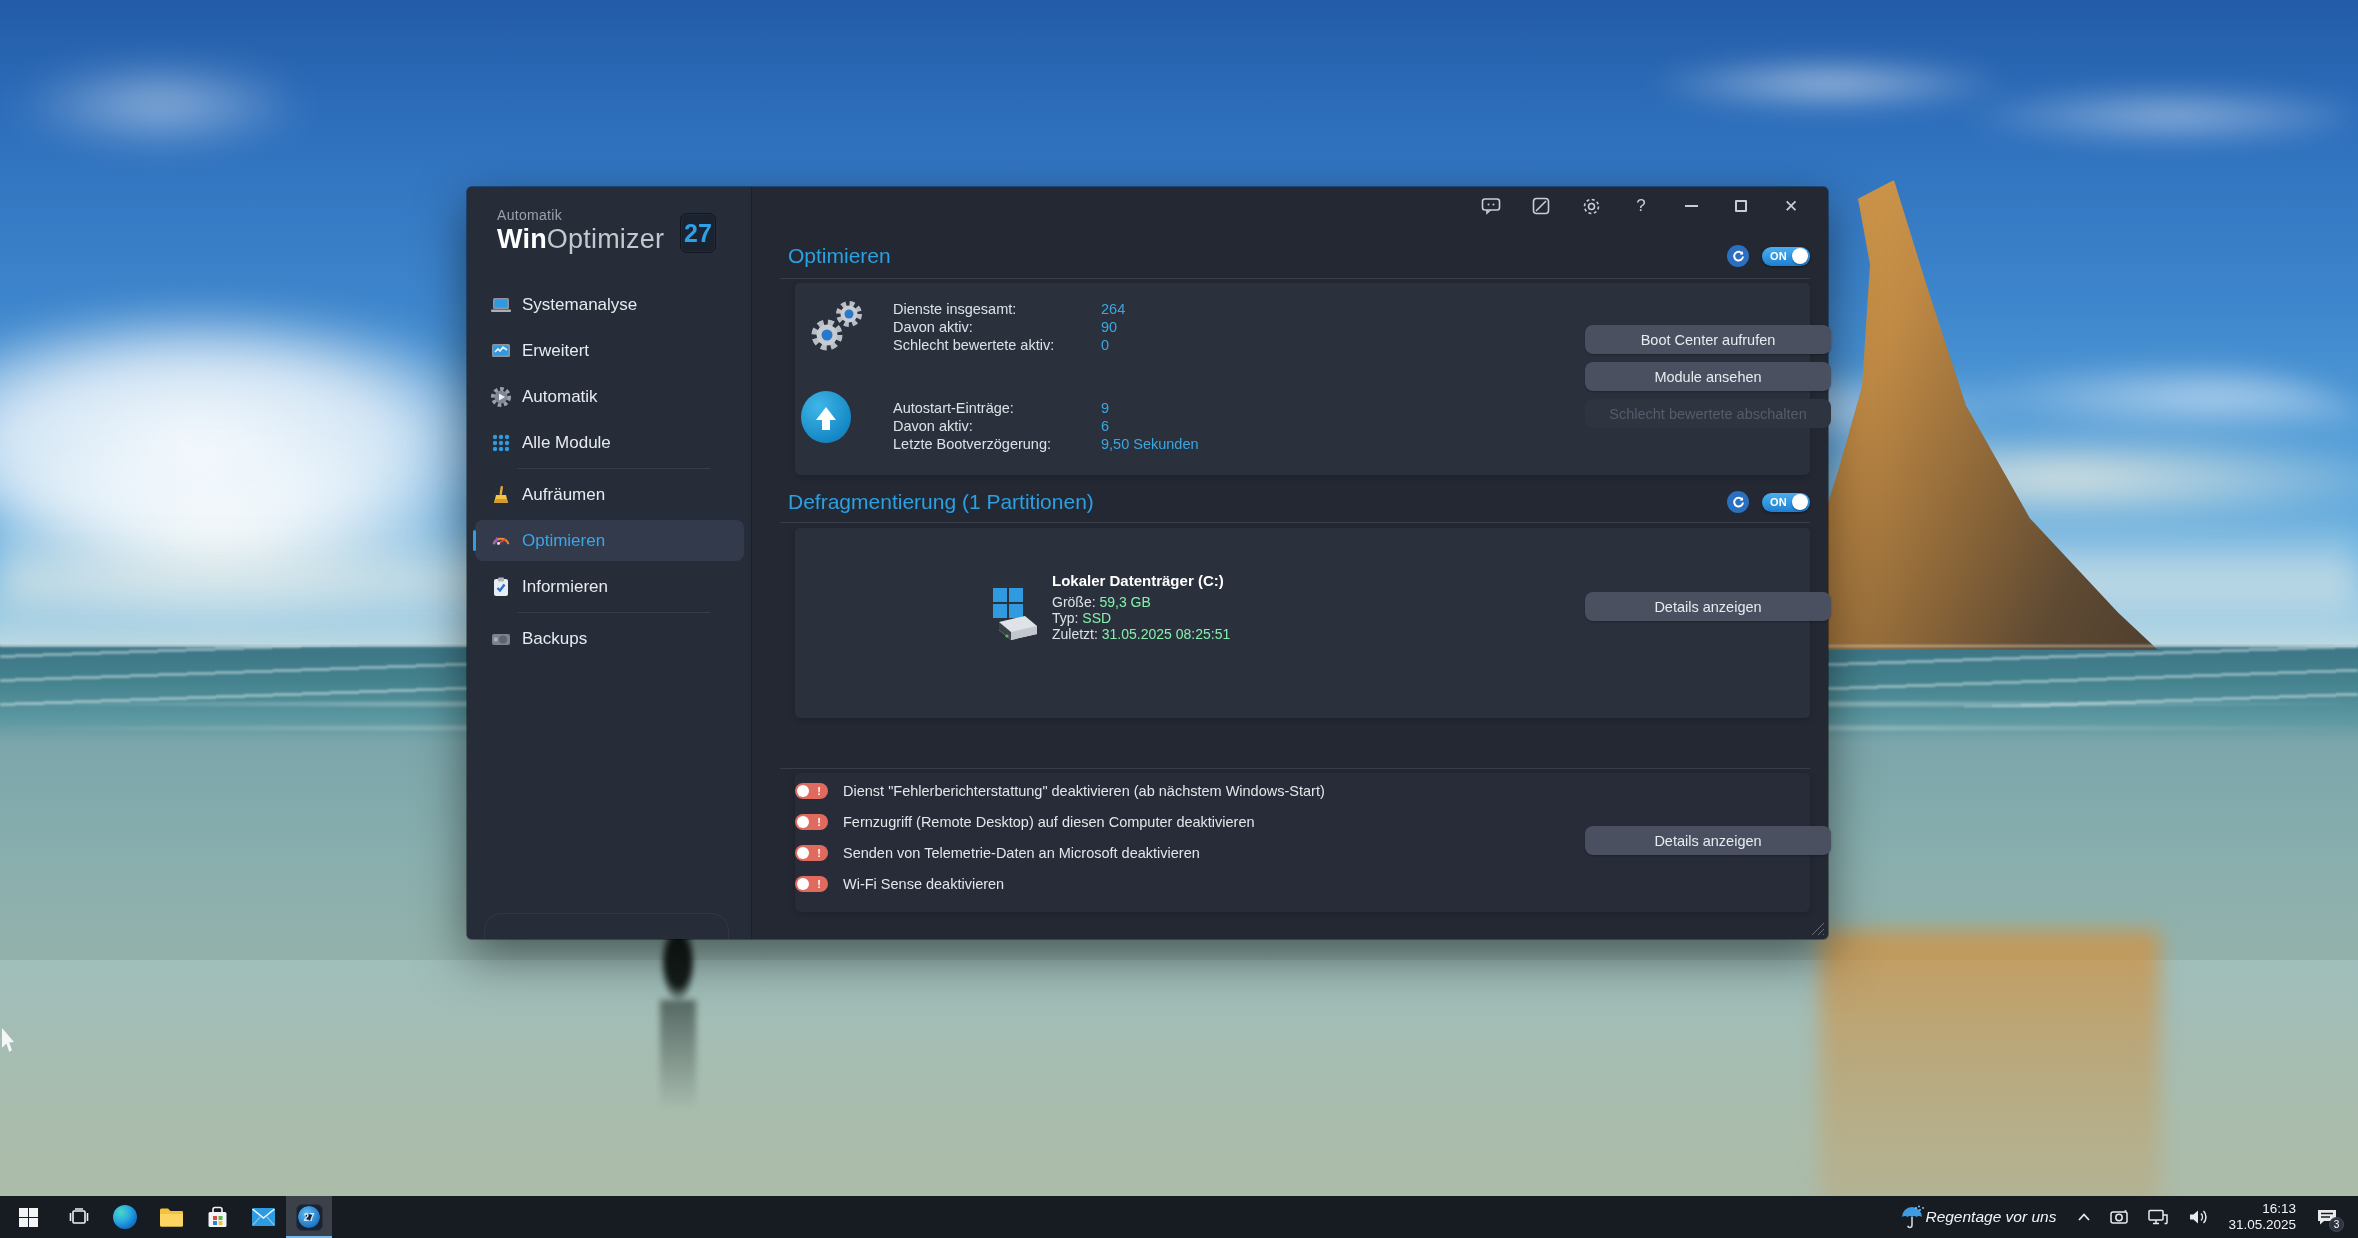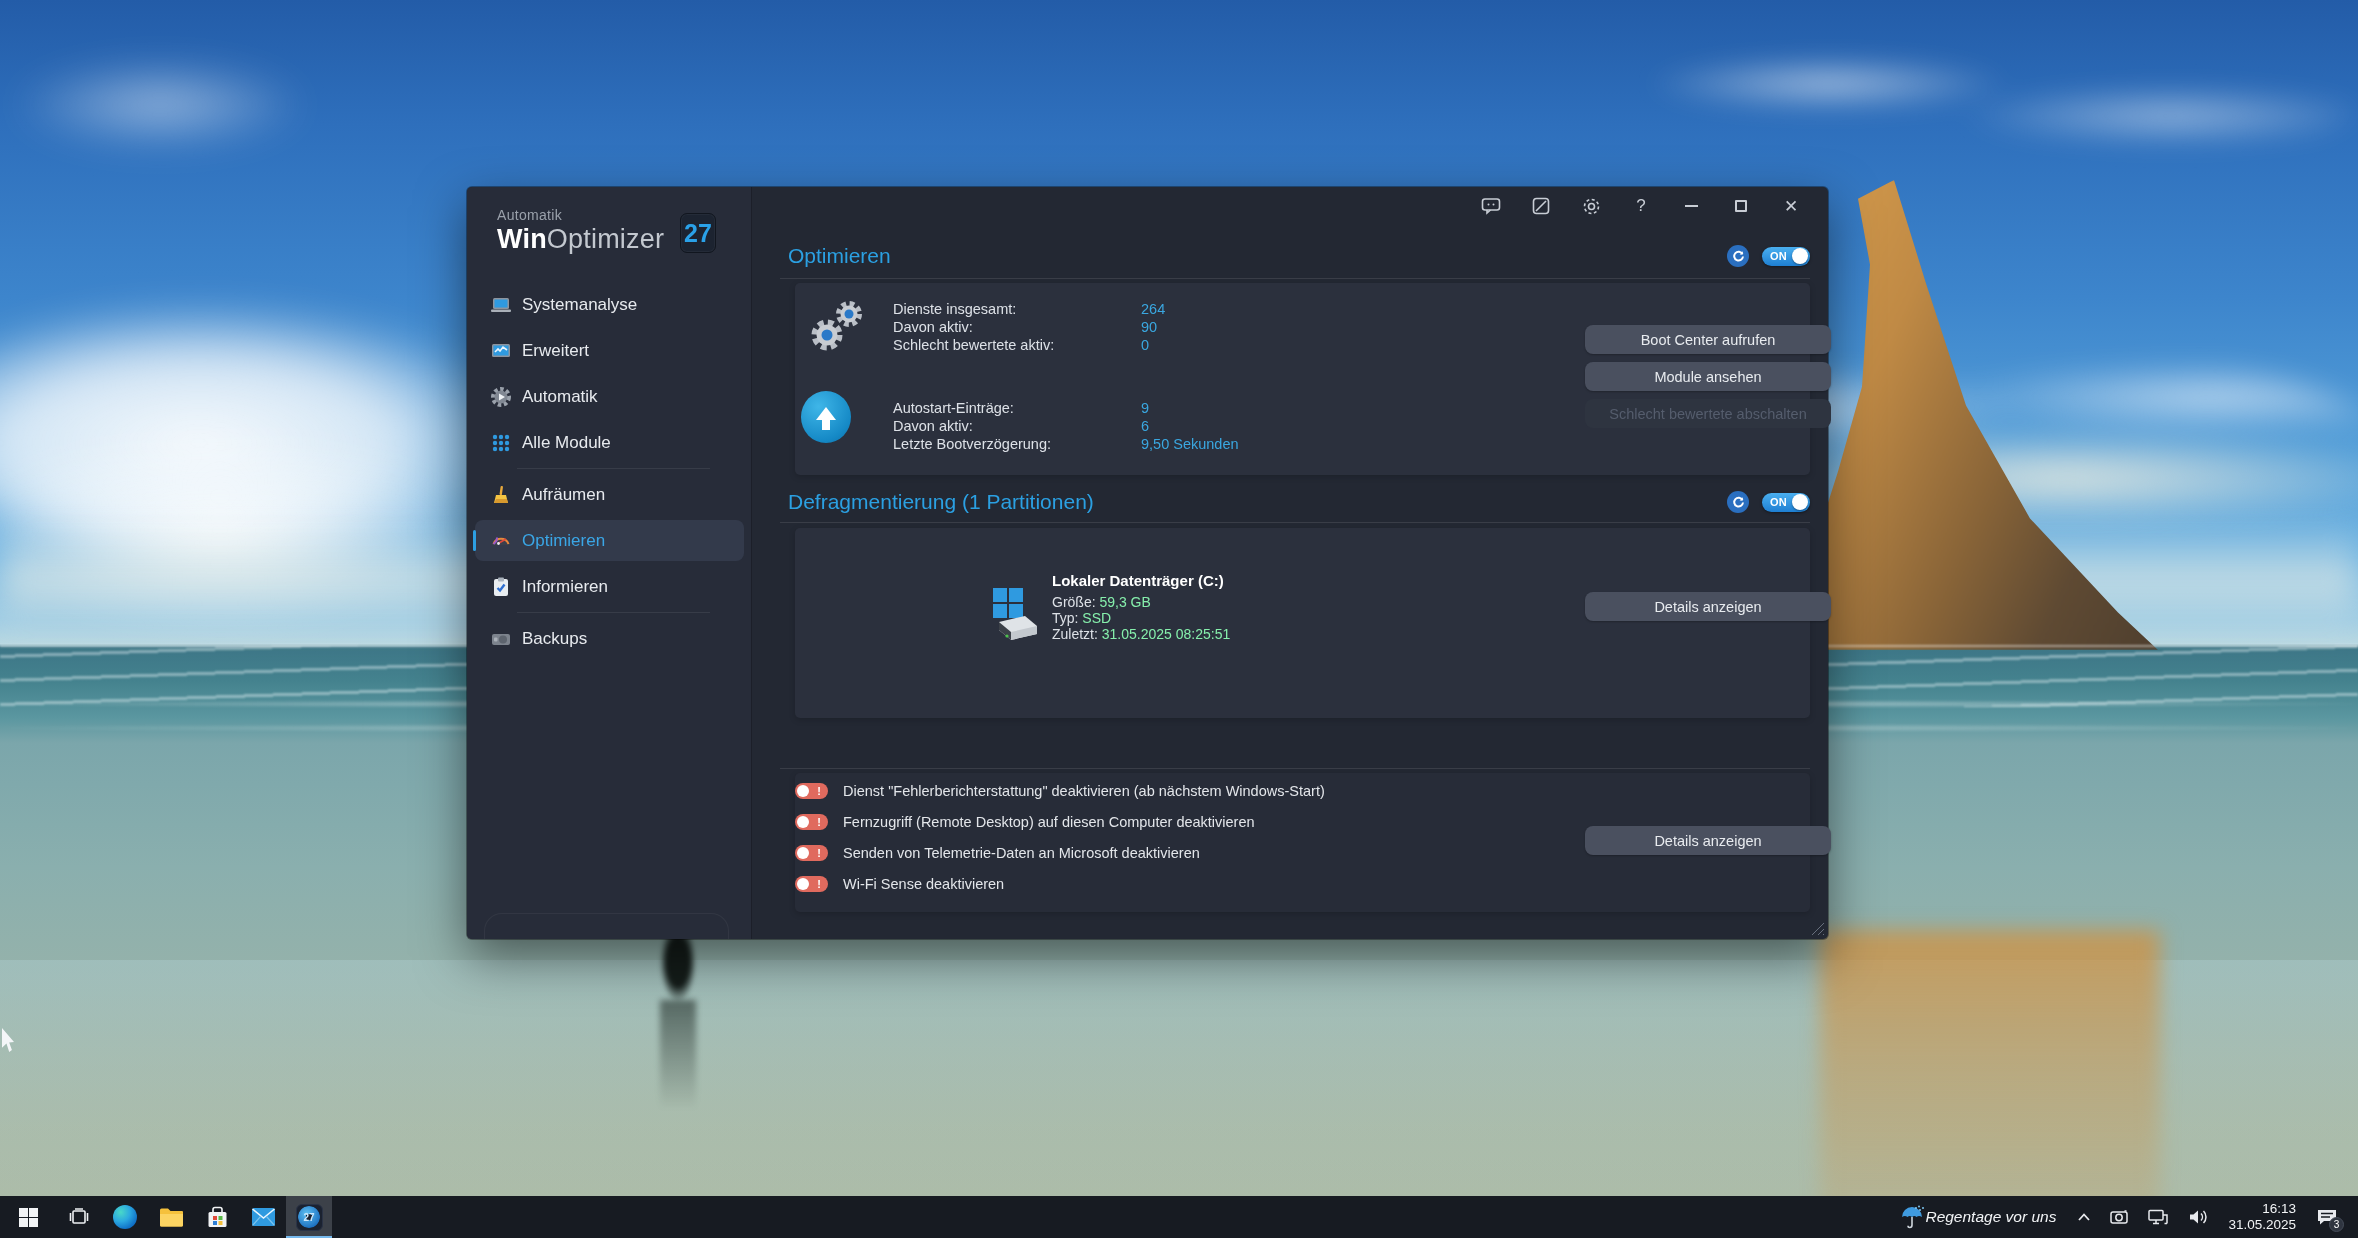--- a/index.html
+++ b/index.html
@@ -90,21 +90,21 @@
   .refresh-btn { width:22px; height:22px; border-radius:50%; background:#2a6fc0; display:flex; align-items:center; justify-content:center; cursor:pointer; }
   .refresh-btn.bright { background:#2f9ae4; }
   .refresh-btn svg { stroke:#fff; fill:none; stroke-width:2; }
   .toggle-on { width:48px; height:19px; border-radius:10px; background:linear-gradient(180deg,#4aaff0,#1e7fd2);
     display:flex; align-items:center; cursor:pointer; position:relative; box-shadow:0 1px 3px rgba(0,0,0,.4); }
   .toggle-on .t-label { color:#fff; font-size:11px; font-weight:700; margin-left:8px; letter-spacing:.3px; }
   .toggle-on .t-knob { position:absolute; right:2px; top:1.5px; width:16px; height:16px; border-radius:50%; background:#fff; box-shadow:0 1px 2px rgba(0,0,0,.35); }
   .section-line { position:absolute; left:28px; right:18px; height:1px; background:rgba(255,255,255,.1); }
   .card { position:absolute; left:43px; width:1015px; background:#2b303d; border-radius:5px; box-shadow:0 2px 6px rgba(0,0,0,.18); }
 
-  .stat-row { position:absolute; display:flex; font-size:14.5px;gap:40px; }
+  .stat-row { position:absolute; display:flex; font-size:14.5px; }
   .stat-label { color:#dde1e7; width:208px; }
   .stat-value { color:#3aa7e0; }
   .panel-btn { position:absolute; left:790px; width:246px; height:29px; background:#4a505f; border:none; border-radius:8px;
     color:#e8ebef; font-size:14.5px; font-family:inherit; cursor:pointer; box-shadow:0 1px 2px rgba(0,0,0,.25); }
   .panel-btn.disabled { background:#2e3440; color:#555d6d; box-shadow:none; cursor:default; }
 
   .gears-icon { position:absolute; }
   .boot-arrow-icon { position:absolute; width:50px; height:52px; border-radius:50%;
     background:radial-gradient(circle at 35% 30%, #3fb6e8, #1589c6 70%, #0e6ea6); display:flex; align-items:center; justify-content:center; }
   .boot-arrow-icon .arrow { width:0; height:0; border-left:10px solid transparent; border-right:10px solid transparent; border-bottom:13px solid #fff; position:relative; top:-4px; }

